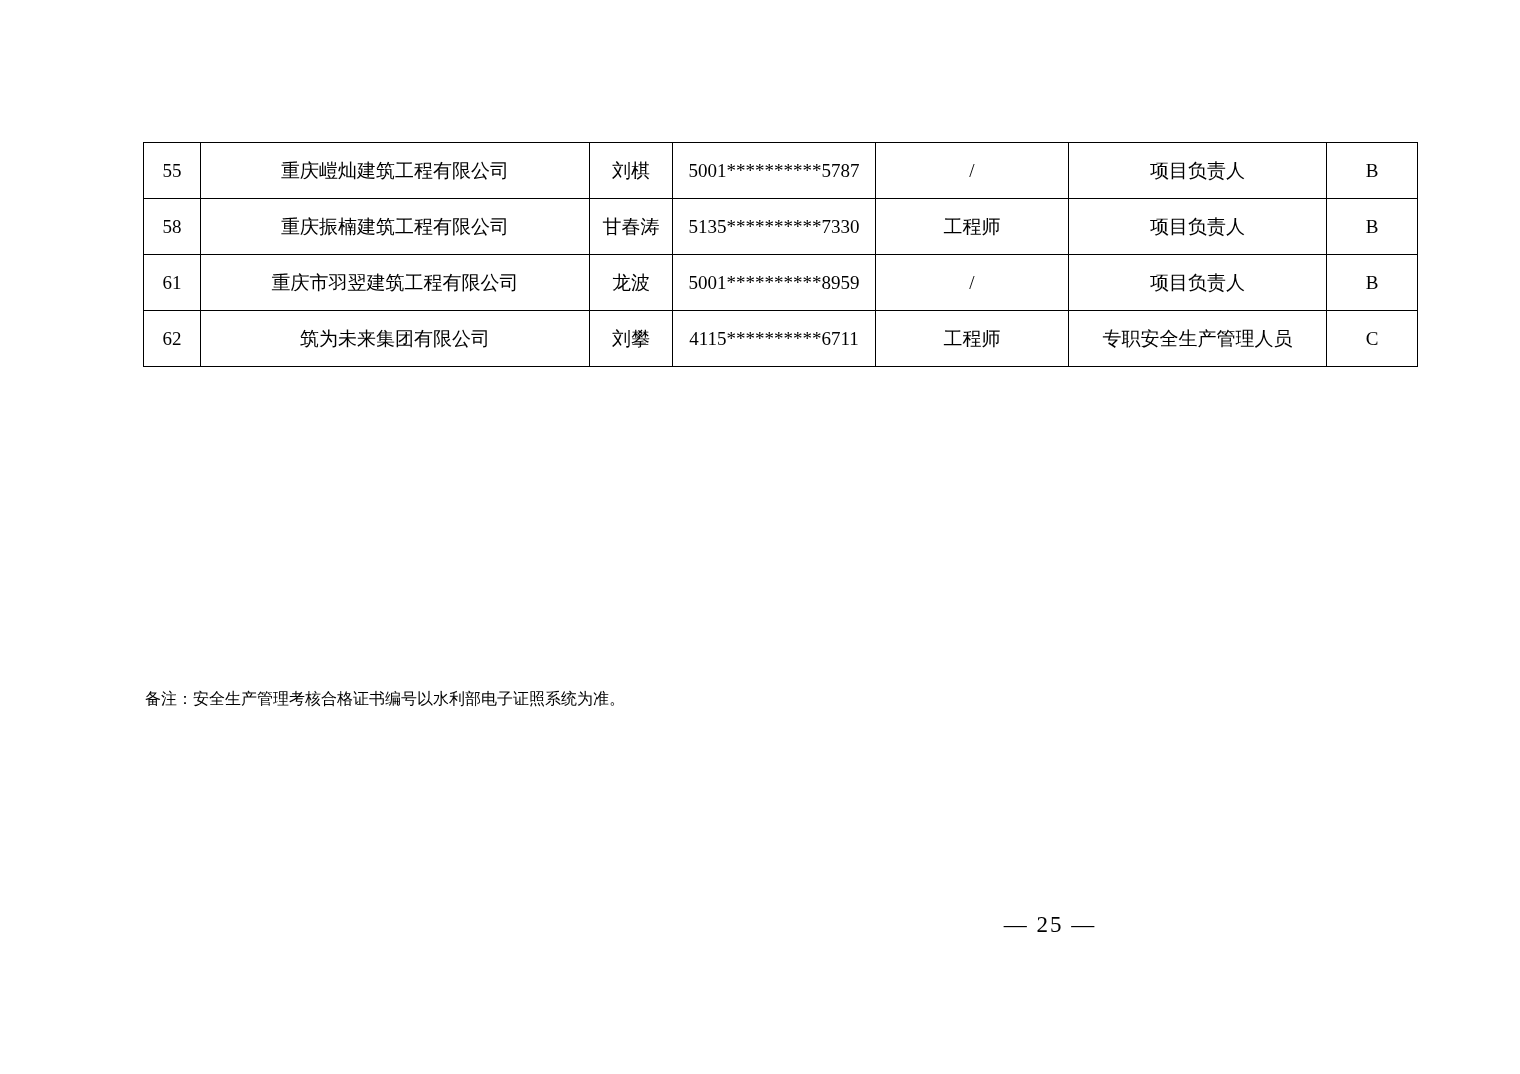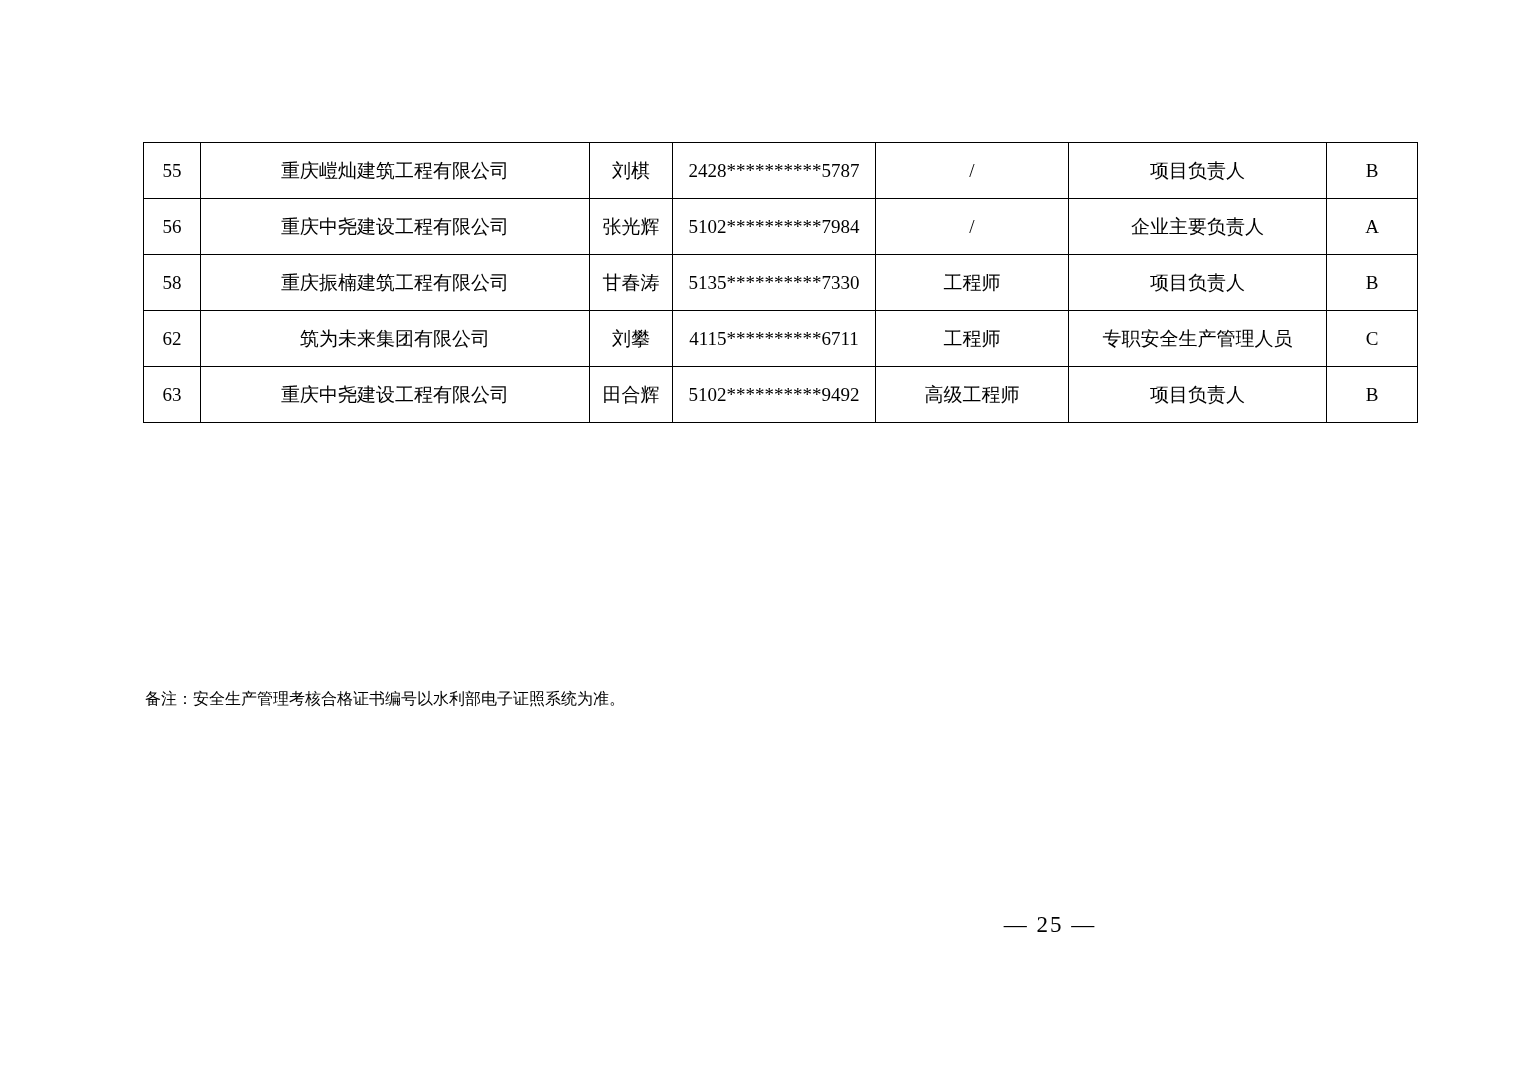--- a/index.html
+++ b/index.html
@@ -97,69 +97,60 @@
         <col class="c-title">
         <col class="c-role">
         <col class="c-grade">
       </colgroup>
       <tbody>
 
         <tr>
           <td class="idx">55</td>
           <td class="company">重庆嵦灿建筑工程有限公司</td>
           <td class="name">刘棋</td>
-          <td class="idnum">2428**********5787</td>
+          <td class="idnum">5001**********5787</td>
           <td class="title">/</td>
           <td class="role">项目负责人</td>
           <td class="grade">B</td>
         </tr>
 
-        <tr>
-          <td class="idx">56</td>
-          <td class="company">重庆中尧建设工程有限公司</td>
-          <td class="name">张光辉</td>
-          <td class="idnum">5102**********7984</td>
-          <td class="title">/</td>
-          <td class="role">企业主要负责人</td>
-          <td class="grade">A</td>
-        </tr>
 
 
         <tr>
           <td class="idx">58</td>
           <td class="company">重庆振楠建筑工程有限公司</td>
           <td class="name">甘春涛</td>
           <td class="idnum">5135**********7330</td>
           <td class="title">工程师</td>
           <td class="role">项目负责人</td>
           <td class="grade">B</td>
         </tr>
 
 
 
+        <tr>
+          <td class="idx">61</td>
+          <td class="company">重庆市羽翌建筑工程有限公司</td>
+          <td class="name">龙波</td>
+          <td class="idnum">5001**********8959</td>
+          <td class="title">/</td>
+          <td class="role">项目负责人</td>
+          <td class="grade">B</td>
+        </tr>
 
         <tr>
           <td class="idx">62</td>
           <td class="company">筑为未来集团有限公司</td>
           <td class="name">刘攀</td>
           <td class="idnum">4115**********6711</td>
           <td class="title">工程师</td>
           <td class="role">专职安全生产管理人员</td>
           <td class="grade">C</td>
         </tr>
 
-        <tr>
-          <td class="idx">63</td>
-          <td class="company">重庆中尧建设工程有限公司</td>
-          <td class="name">田合辉</td>
-          <td class="idnum">5102**********9492</td>
-          <td class="title">高级工程师</td>
-          <td class="role">项目负责人</td>
-          <td class="grade">B</td>
-        </tr>
 
 
       </tbody>
     </table>
   </div>
 
   <div class="note">备注：安全生产管理考核合格证书编号以水利部电子证照系统为准。</div>
 
   <div class="page-number">
     <span class="pn-inner">—  25  —</span>

